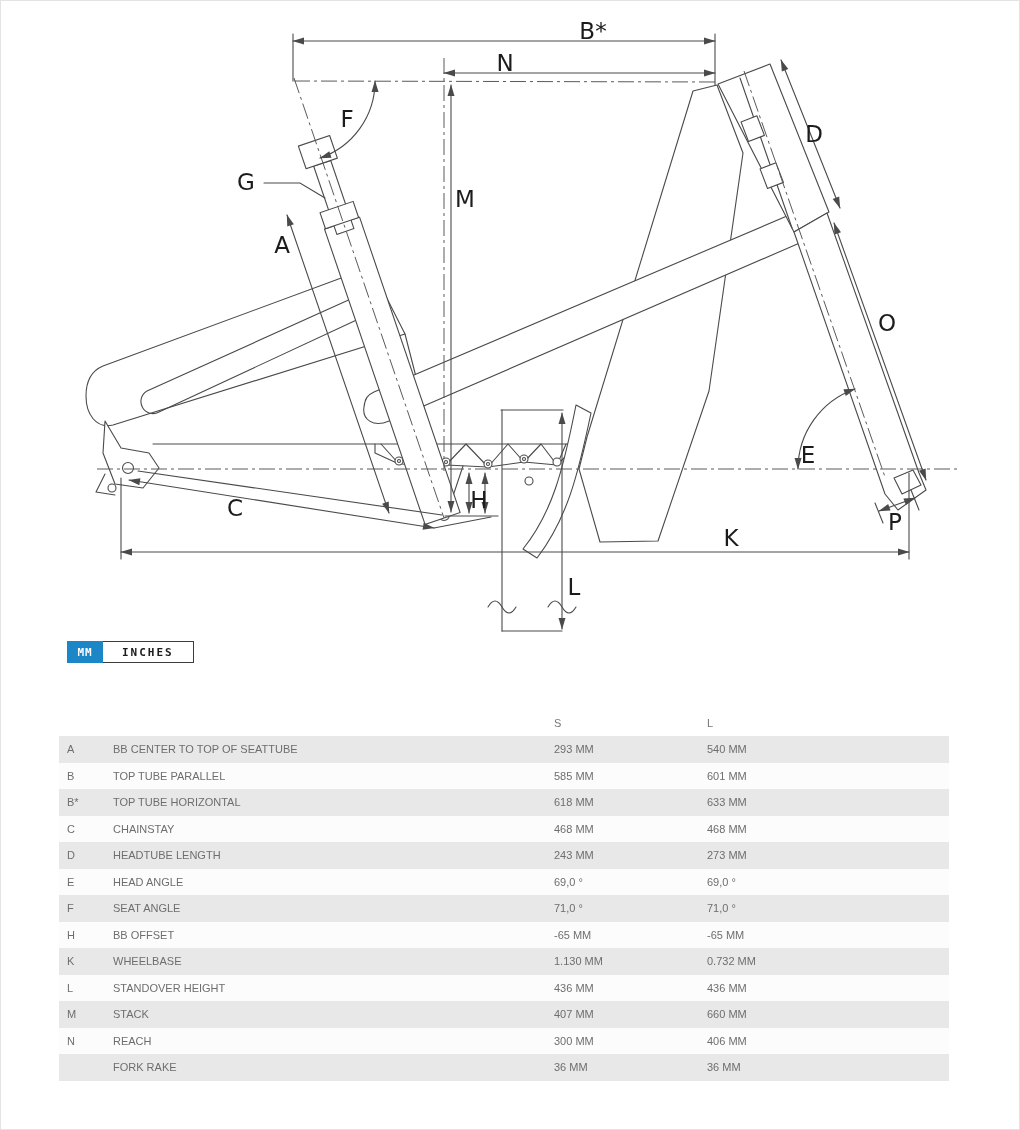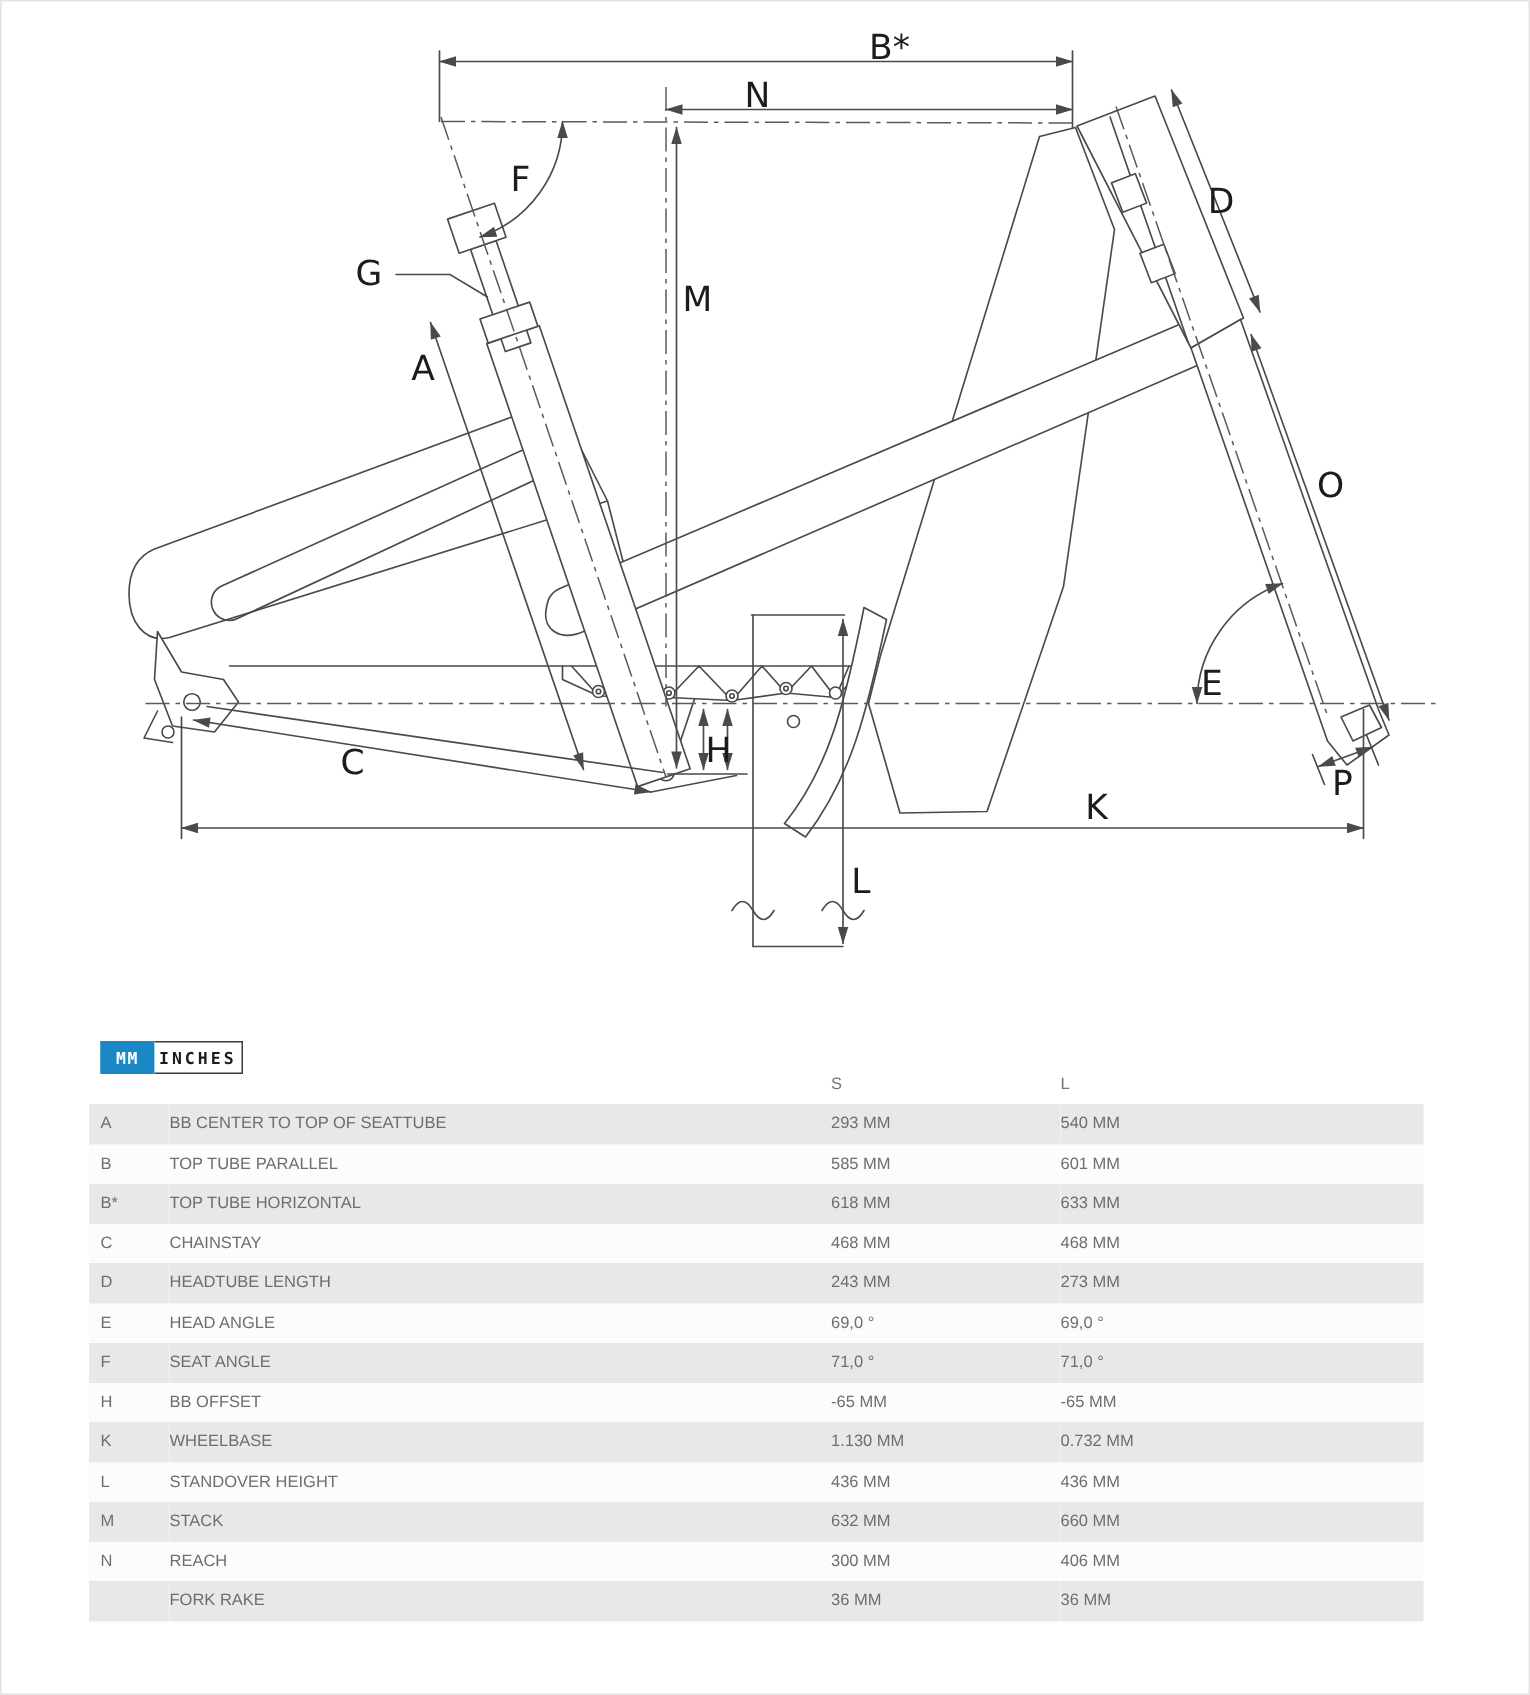--- a/index.html
+++ b/index.html
@@ -7,27 +7,27 @@
     position:relative; width:1020px; height:1130px;
     background:#fff; border:1px solid #e3e3e3; box-sizing:border-box;
     font-family:"Liberation Sans", sans-serif; overflow:hidden;
   }
   svg.diagram { position:absolute; left:0; top:0; display:block; }
   svg.diagram text {
     font-family:"DejaVu Sans","Liberation Sans",sans-serif;
     font-size:23px; fill:#1c1c1c;
   }
   .unit-toggle {
-    position:absolute; left:66px; top:693px; display:flex; align-items:stretch;
+    position:absolute; left:66px; top:640px; display:flex; align-items:stretch;
     font-family:"DejaVu Sans Mono","Liberation Mono",monospace;
     font-size:11px; font-weight:bold;
   }
   .unit-btn { height:22px; display:flex; align-items:center; justify-content:center; cursor:pointer; box-sizing:border-box; }
   .unit-mm { background:#1b87c6; color:#fff; width:36px; letter-spacing:1px; border:1px solid #1b87c6; }
-  .unit-in { background:#fff; color:#1c1c1c; padding:0 3px; letter-spacing:2px; border:1px solid #3c3c3c; border-left:none; }
+  .unit-in { background:#fff; color:#1c1c1c; padding:0 19px; letter-spacing:2px; border:1px solid #3c3c3c; border-left:none; }
   table.geo {
     position:absolute; left:58px; top:708px; width:890px;
     border-collapse:collapse; table-layout:fixed;
     font-size:11px; color:#6e6e6e;
   }
   table.geo th {
     font-weight:normal; color:#757575; text-align:left;
     height:27px; padding:0; font-size:11px;
   }
   table.geo td { height:26.5px; padding:0; overflow:hidden; white-space:nowrap; }
@@ -237,21 +237,21 @@
       </tr>
       <tr>
         <td class="c-key">L</td>
         <td>STANDOVER HEIGHT</td>
         <td>436 MM</td>
         <td>436 MM</td>
       </tr>
       <tr>
         <td class="c-key">M</td>
         <td>STACK</td>
-        <td>632 MM</td>
+        <td>407 MM</td>
         <td>660 MM</td>
       </tr>
       <tr>
         <td class="c-key">N</td>
         <td>REACH</td>
         <td>300 MM</td>
         <td>406 MM</td>
       </tr>
       <tr>
         <td class="c-key"></td>

